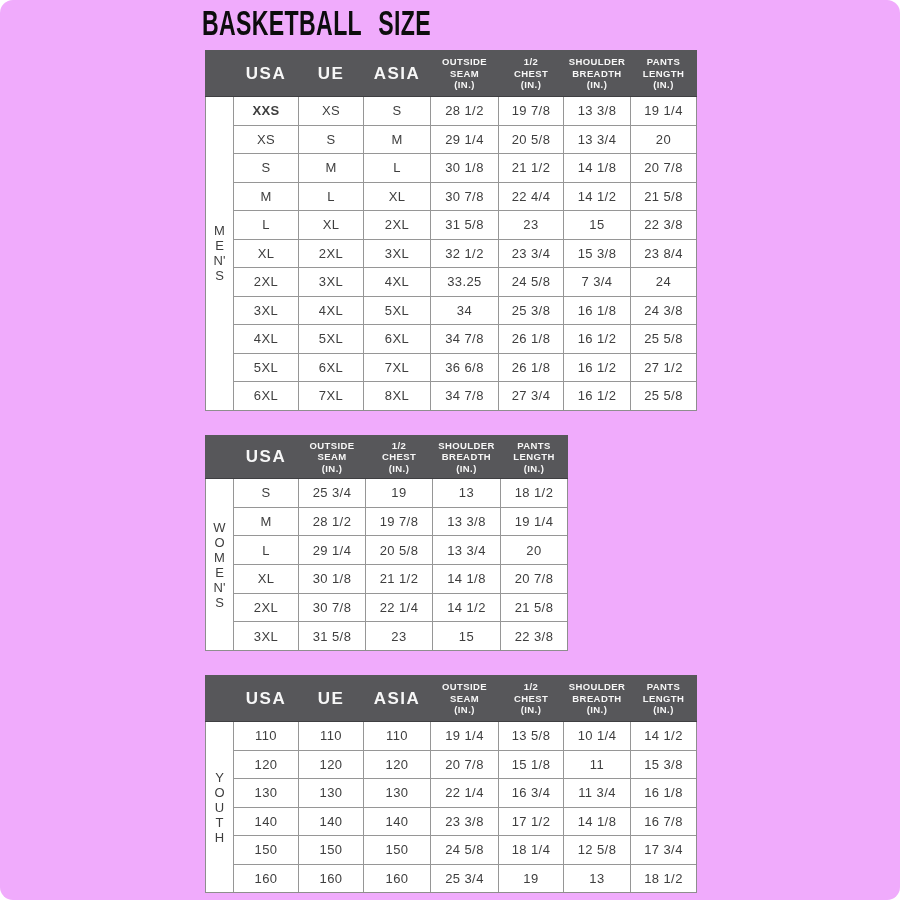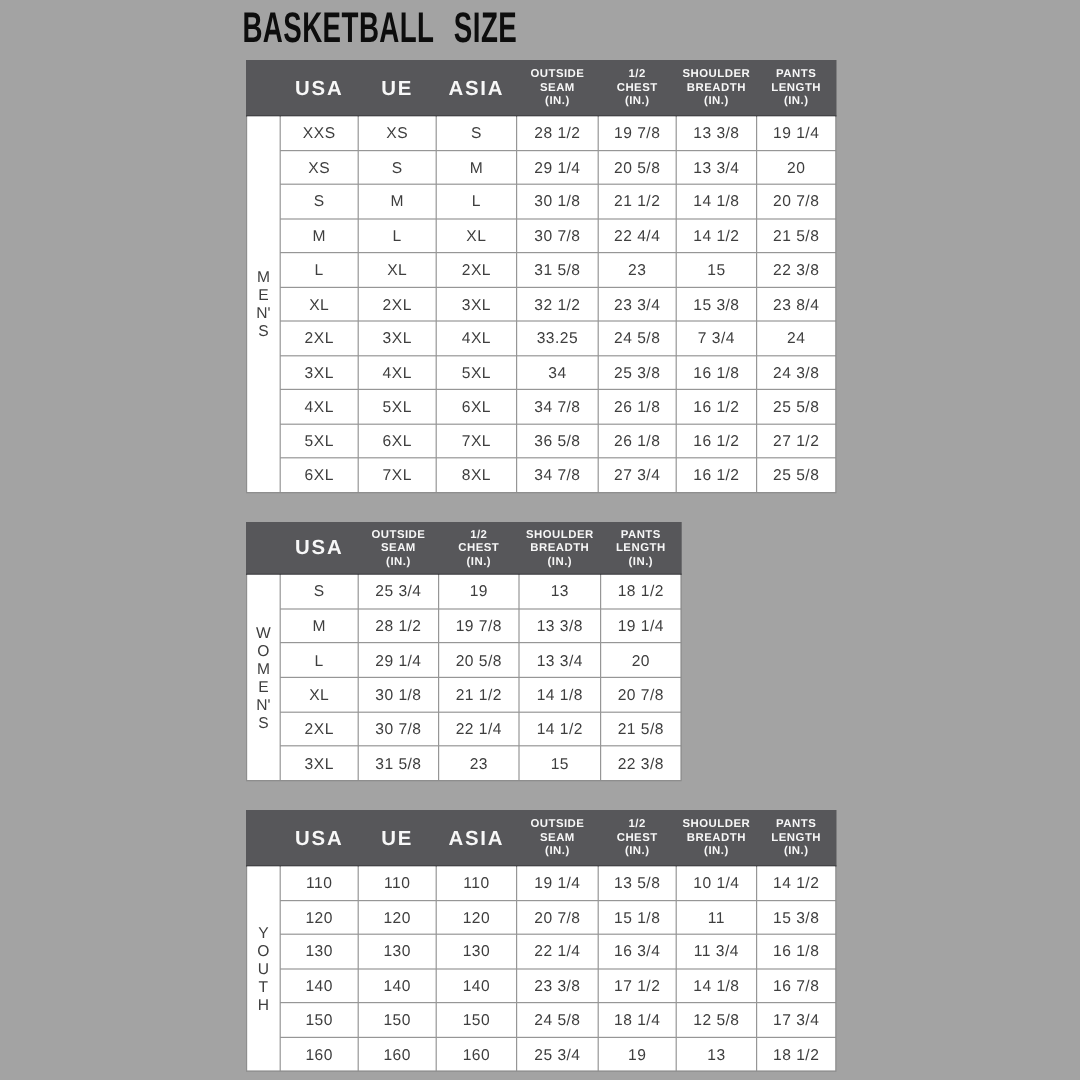--- a/index.html
+++ b/index.html
@@ -3,21 +3,21 @@
 <meta charset="utf-8">
 <style>
   html, body { margin: 0; padding: 0; }
   body {
     width: 900px; height: 900px;
     background: #ffffff;
     font-family: "Liberation Sans", sans-serif;
     position: relative;
     overflow: hidden;
   }
-  .page { position: absolute; inset: 0; background: #a3a3a3; }
+  .page { position: absolute; inset: 0; background: #f0abfc; border-radius: 13px; }
 
   .title {
     position: absolute; left: 202px; top: 3px;
     font-size: 33px; font-weight: bold; color: #0d0d0d;
     transform: scale(0.70, 1.08); transform-origin: 0 0;
     letter-spacing: 0.5px; word-spacing: 14px;
     white-space: nowrap;
   }
 
   .size-table {
@@ -82,21 +82,21 @@
       <div class="hcell" style="grid-column: 7;">SHOULDER
 BREADTH
 (IN.)</div>
       <div class="hcell" style="grid-column: 8;">PANTS
 LENGTH
 (IN.)</div>
       <div class="side" style="grid-area: 2 / 1 / span 11;">M
 E
 N'
 S</div>
-      <div class="cell" style="grid-area: 2 / 2;">XXS</div>
+      <div class="cell" style="grid-area: 2 / 2; font-weight: bold;">XXS</div>
       <div class="cell" style="grid-area: 2 / 3;">XS</div>
       <div class="cell" style="grid-area: 2 / 4;">S</div>
       <div class="cell" style="grid-area: 2 / 5;">28 1/2</div>
       <div class="cell" style="grid-area: 2 / 6;">19 7/8</div>
       <div class="cell" style="grid-area: 2 / 7;">13 3/8</div>
       <div class="cell" style="grid-area: 2 / 8;">19 1/4</div>
       <div class="cell" style="grid-area: 3 / 2;">XS</div>
       <div class="cell" style="grid-area: 3 / 3;">S</div>
       <div class="cell" style="grid-area: 3 / 4;">M</div>
       <div class="cell" style="grid-area: 3 / 5;">29 1/4</div>
@@ -148,21 +148,21 @@
       <div class="cell" style="grid-area: 10 / 2;">4XL</div>
       <div class="cell" style="grid-area: 10 / 3;">5XL</div>
       <div class="cell" style="grid-area: 10 / 4;">6XL</div>
       <div class="cell" style="grid-area: 10 / 5;">34 7/8</div>
       <div class="cell" style="grid-area: 10 / 6;">26 1/8</div>
       <div class="cell" style="grid-area: 10 / 7;">16 1/2</div>
       <div class="cell" style="grid-area: 10 / 8;">25 5/8</div>
       <div class="cell" style="grid-area: 11 / 2;">5XL</div>
       <div class="cell" style="grid-area: 11 / 3;">6XL</div>
       <div class="cell" style="grid-area: 11 / 4;">7XL</div>
-      <div class="cell" style="grid-area: 11 / 5;">36 5/8</div>
+      <div class="cell" style="grid-area: 11 / 5;">36 6/8</div>
       <div class="cell" style="grid-area: 11 / 6;">26 1/8</div>
       <div class="cell" style="grid-area: 11 / 7;">16 1/2</div>
       <div class="cell" style="grid-area: 11 / 8;">27 1/2</div>
       <div class="cell" style="grid-area: 12 / 2;">6XL</div>
       <div class="cell" style="grid-area: 12 / 3;">7XL</div>
       <div class="cell" style="grid-area: 12 / 4;">8XL</div>
       <div class="cell" style="grid-area: 12 / 5;">34 7/8</div>
       <div class="cell" style="grid-area: 12 / 6;">27 3/4</div>
       <div class="cell" style="grid-area: 12 / 7;">16 1/2</div>
       <div class="cell" style="grid-area: 12 / 8;">25 5/8</div>

